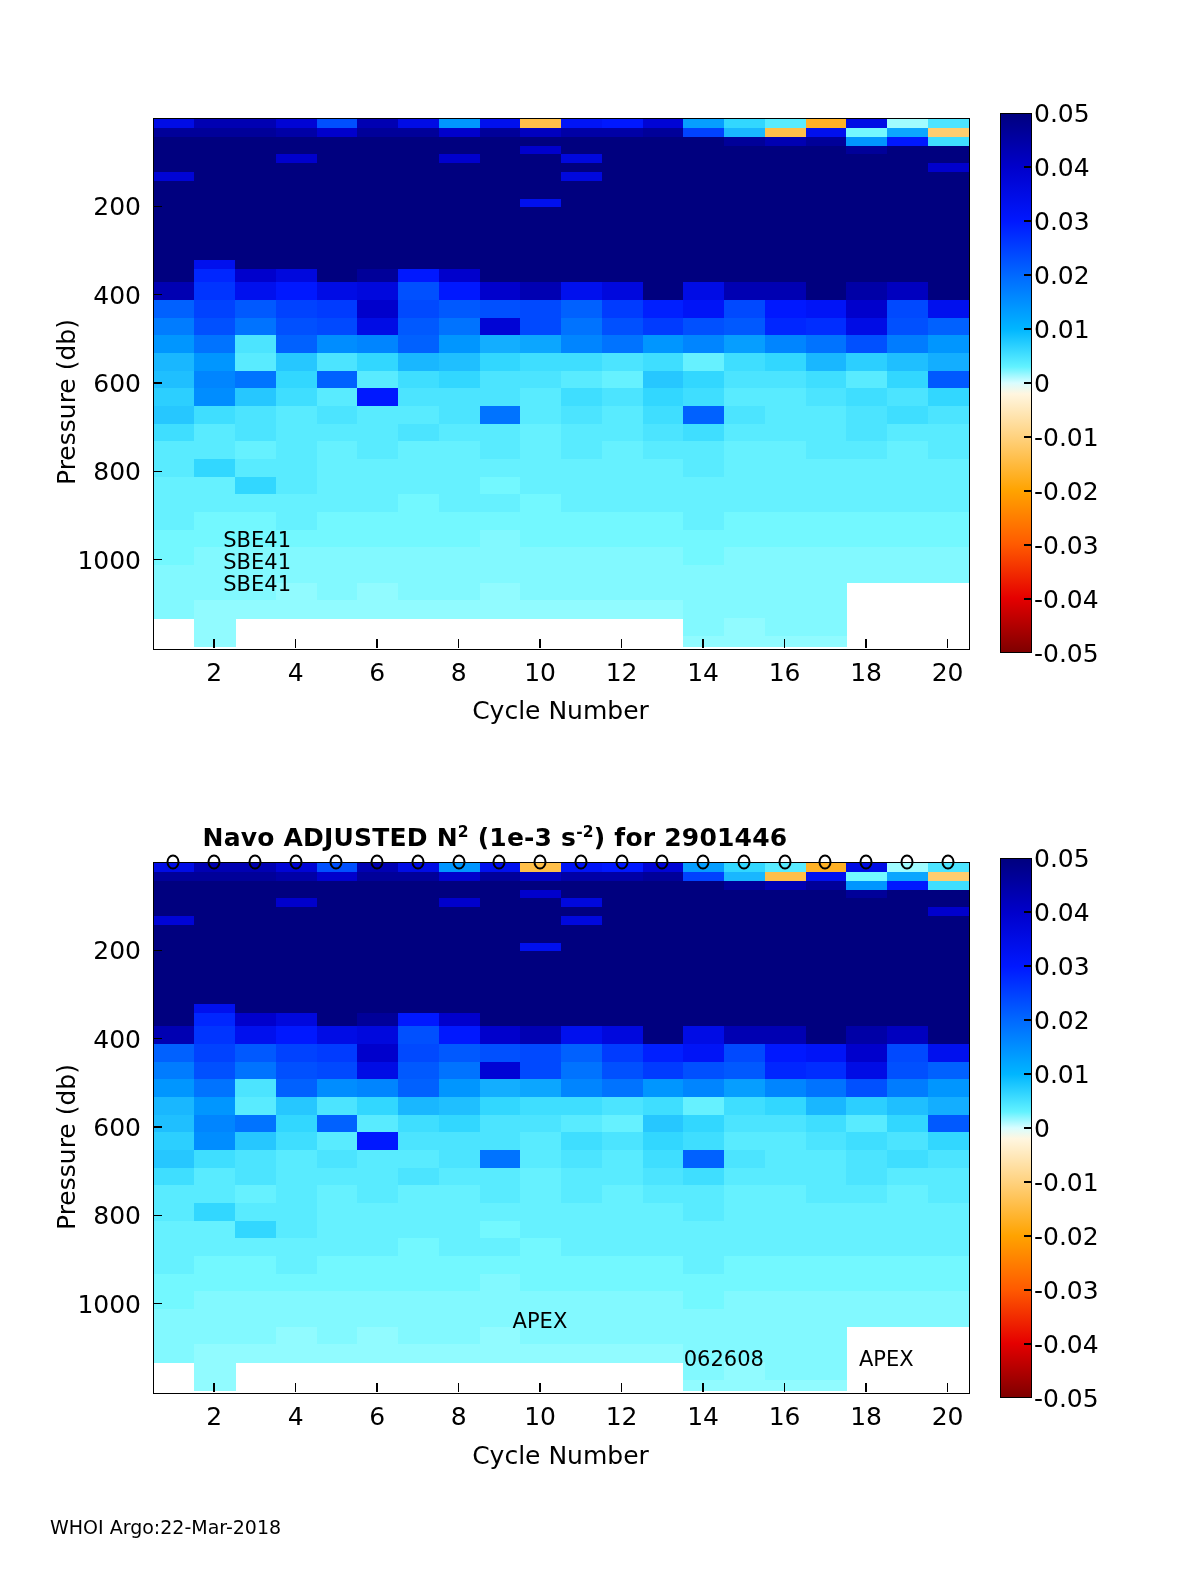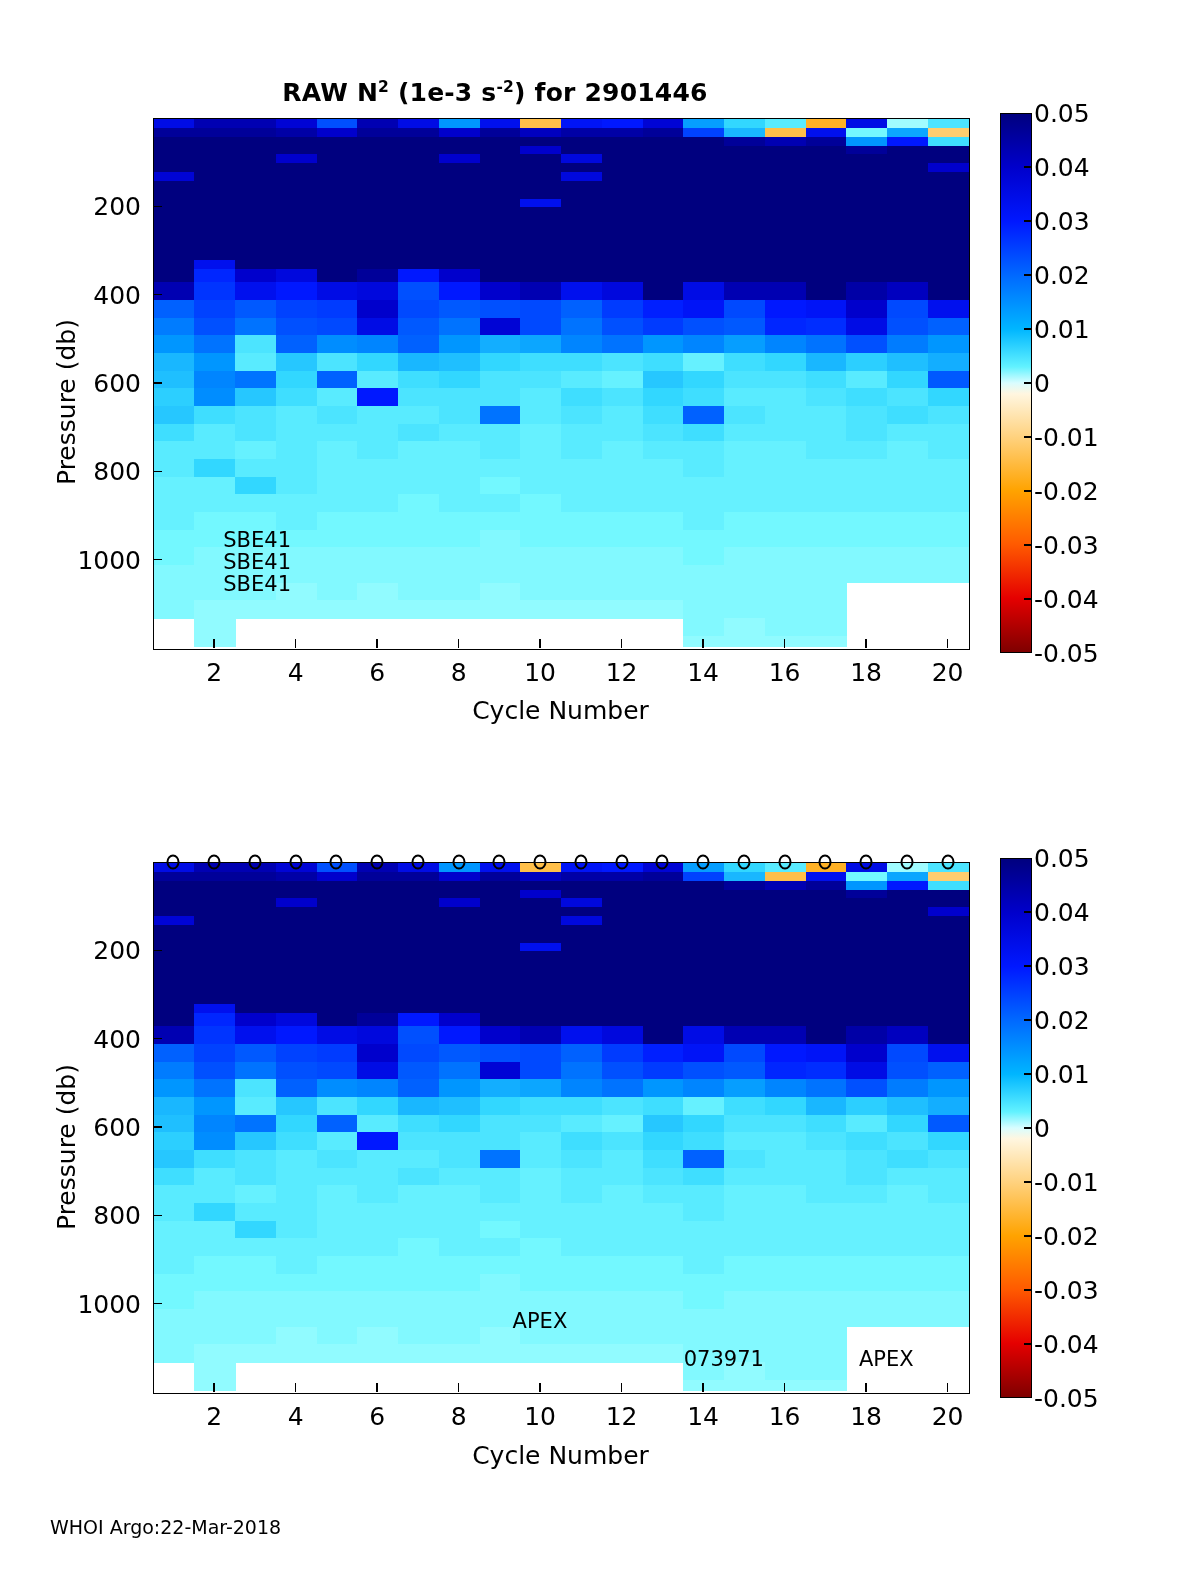--- a/index.html
+++ b/index.html
@@ -68,21 +68,20 @@
           transform:translateY(-50%);white-space:nowrap;}
   .cbtickmark{position:absolute;left:24px;width:8px;height:1.6px;background:#000;}
 
   
   #footer{position:absolute;left:50px;top:1516px;font-size:19px;color:#000;}
 </style>
 </head>
 <body>
 
 <div class="panel" id="panel-top">
-  <div class="plot-title" id="title-raw" style="top:78px;"><span>RAW N</span><sup>2</sup><span> (1e-3 s</span><sup>-2</sup><span>) for 2901446</span></div>
 
   <div class="axes" id="axes-raw" style="left:153px;top:118px;width:815px;height:530px;">
     <div class="grid" id="grid-raw">
         <div class="cell" style="left: -0.3px; width: 41.35px; top: 0px; height: 9.33px; background: rgb(0, 12, 229);"></div>
         <div class="cell" style="left: 40.45px; width: 41.35px; top: 0px; height: 9.33px; background: rgb(0, 0, 178);"></div>
         <div class="cell" style="left: 81.2px; width: 41.35px; top: 0px; height: 9.33px; background: rgb(0, 0, 178);"></div>
         <div class="cell" style="left: 121.95px; width: 41.35px; top: 0px; height: 9.33px; background: rgb(0, 4, 213);"></div>
         <div class="cell" style="left: 162.7px; width: 41.35px; top: 0px; height: 9.33px; background: rgb(0, 80, 255);"></div>
         <div class="cell" style="left: 203.45px; width: 41.35px; top: 0px; height: 9.33px; background: rgb(0, 0, 178);"></div>
         <div class="cell" style="left: 244.2px; width: 41.35px; top: 0px; height: 9.33px; background: rgb(0, 12, 229);"></div>
@@ -887,20 +886,21 @@
       <div class="cbtickmark" style="top: 377.2px;"></div>
       <div class="cbtick" style="top: 432px;">-0.03</div>
       <div class="cbtickmark" style="top: 431.2px;"></div>
       <div class="cbtick" style="top: 486px;">-0.04</div>
       <div class="cbtickmark" style="top: 485.2px;"></div>
       <div class="cbtick" style="top: 540px;">-0.05</div>
     </div>
 </div>
 
 <div class="panel" id="panel-bottom">
+  <div class="plot-title" id="title-adj" style="top:78px;"><span>Navo  ADJUSTED N</span><sup>2</sup><span> (1e-3 s</span><sup>-2</sup><span>) for 2901446</span></div>
 
   <div class="axes" id="axes-adj" style="left:153px;top:117px;width:815px;height:530px;">
     <div class="grid" id="grid-adj">
         <div class="cell" style="left: -0.3px; width: 41.35px; top: 0px; height: 9.33px; background: rgb(0, 12, 229);"></div>
         <div class="cell" style="left: 40.45px; width: 41.35px; top: 0px; height: 9.33px; background: rgb(0, 0, 178);"></div>
         <div class="cell" style="left: 81.2px; width: 41.35px; top: 0px; height: 9.33px; background: rgb(0, 0, 178);"></div>
         <div class="cell" style="left: 121.95px; width: 41.35px; top: 0px; height: 9.33px; background: rgb(0, 4, 213);"></div>
         <div class="cell" style="left: 162.7px; width: 41.35px; top: 0px; height: 9.33px; background: rgb(0, 80, 255);"></div>
         <div class="cell" style="left: 203.45px; width: 41.35px; top: 0px; height: 9.33px; background: rgb(0, 0, 178);"></div>
         <div class="cell" style="left: 244.2px; width: 41.35px; top: 0px; height: 9.33px; background: rgb(0, 12, 229);"></div>
@@ -1637,21 +1637,21 @@
         <div class="cell" style="left: 610.95px; width: 41.35px; top: 499.08px; height: 18.17px; background: rgb(130, 249, 255);"></div>
         <div class="cell" style="left: 651.7px; width: 41.35px; top: 499.08px; height: 18.17px; background: rgb(130, 249, 255);"></div>
         <div class="cell" style="left: 40.45px; width: 41.35px; top: 516.75px; height: 11.54px; background: rgb(145, 251, 255);"></div>
         <div class="cell" style="left: 529.45px; width: 41.35px; top: 516.75px; height: 11.54px; background: rgb(145, 251, 255);"></div>
         <div class="cell" style="left: 570.2px; width: 41.35px; top: 516.75px; height: 11.54px; background: rgb(145, 251, 255);"></div>
         <div class="cell" style="left: 610.95px; width: 41.35px; top: 516.75px; height: 11.54px; background: rgb(145, 251, 255);"></div>
         <div class="cell" style="left: 651.7px; width: 41.35px; top: 516.75px; height: 11.54px; background: rgb(145, 251, 255);"></div>
       </div>
     <div id="annots-adj">
         <div class="annot" style="left: 358.6px; top: 446.083px;">APEX</div>
-        <div class="annot" style="left: 529.75px; top: 483.625px;">073971</div>
+        <div class="annot" style="left: 529.75px; top: 483.625px;">062608</div>
         <div class="annot" style="left: 704.975px; top: 483.625px;">APEX</div>
       </div>
   </div>
   <div id="markers-adj">
       <div class="marker" style="left: 173.375px; top: 117px;"></div>
       <div class="marker" style="left: 214.125px; top: 117px;"></div>
       <div class="marker" style="left: 254.875px; top: 117px;"></div>
       <div class="marker" style="left: 295.625px; top: 117px;"></div>
       <div class="marker" style="left: 336.375px; top: 117px;"></div>
       <div class="marker" style="left: 377.125px; top: 117px;"></div>

